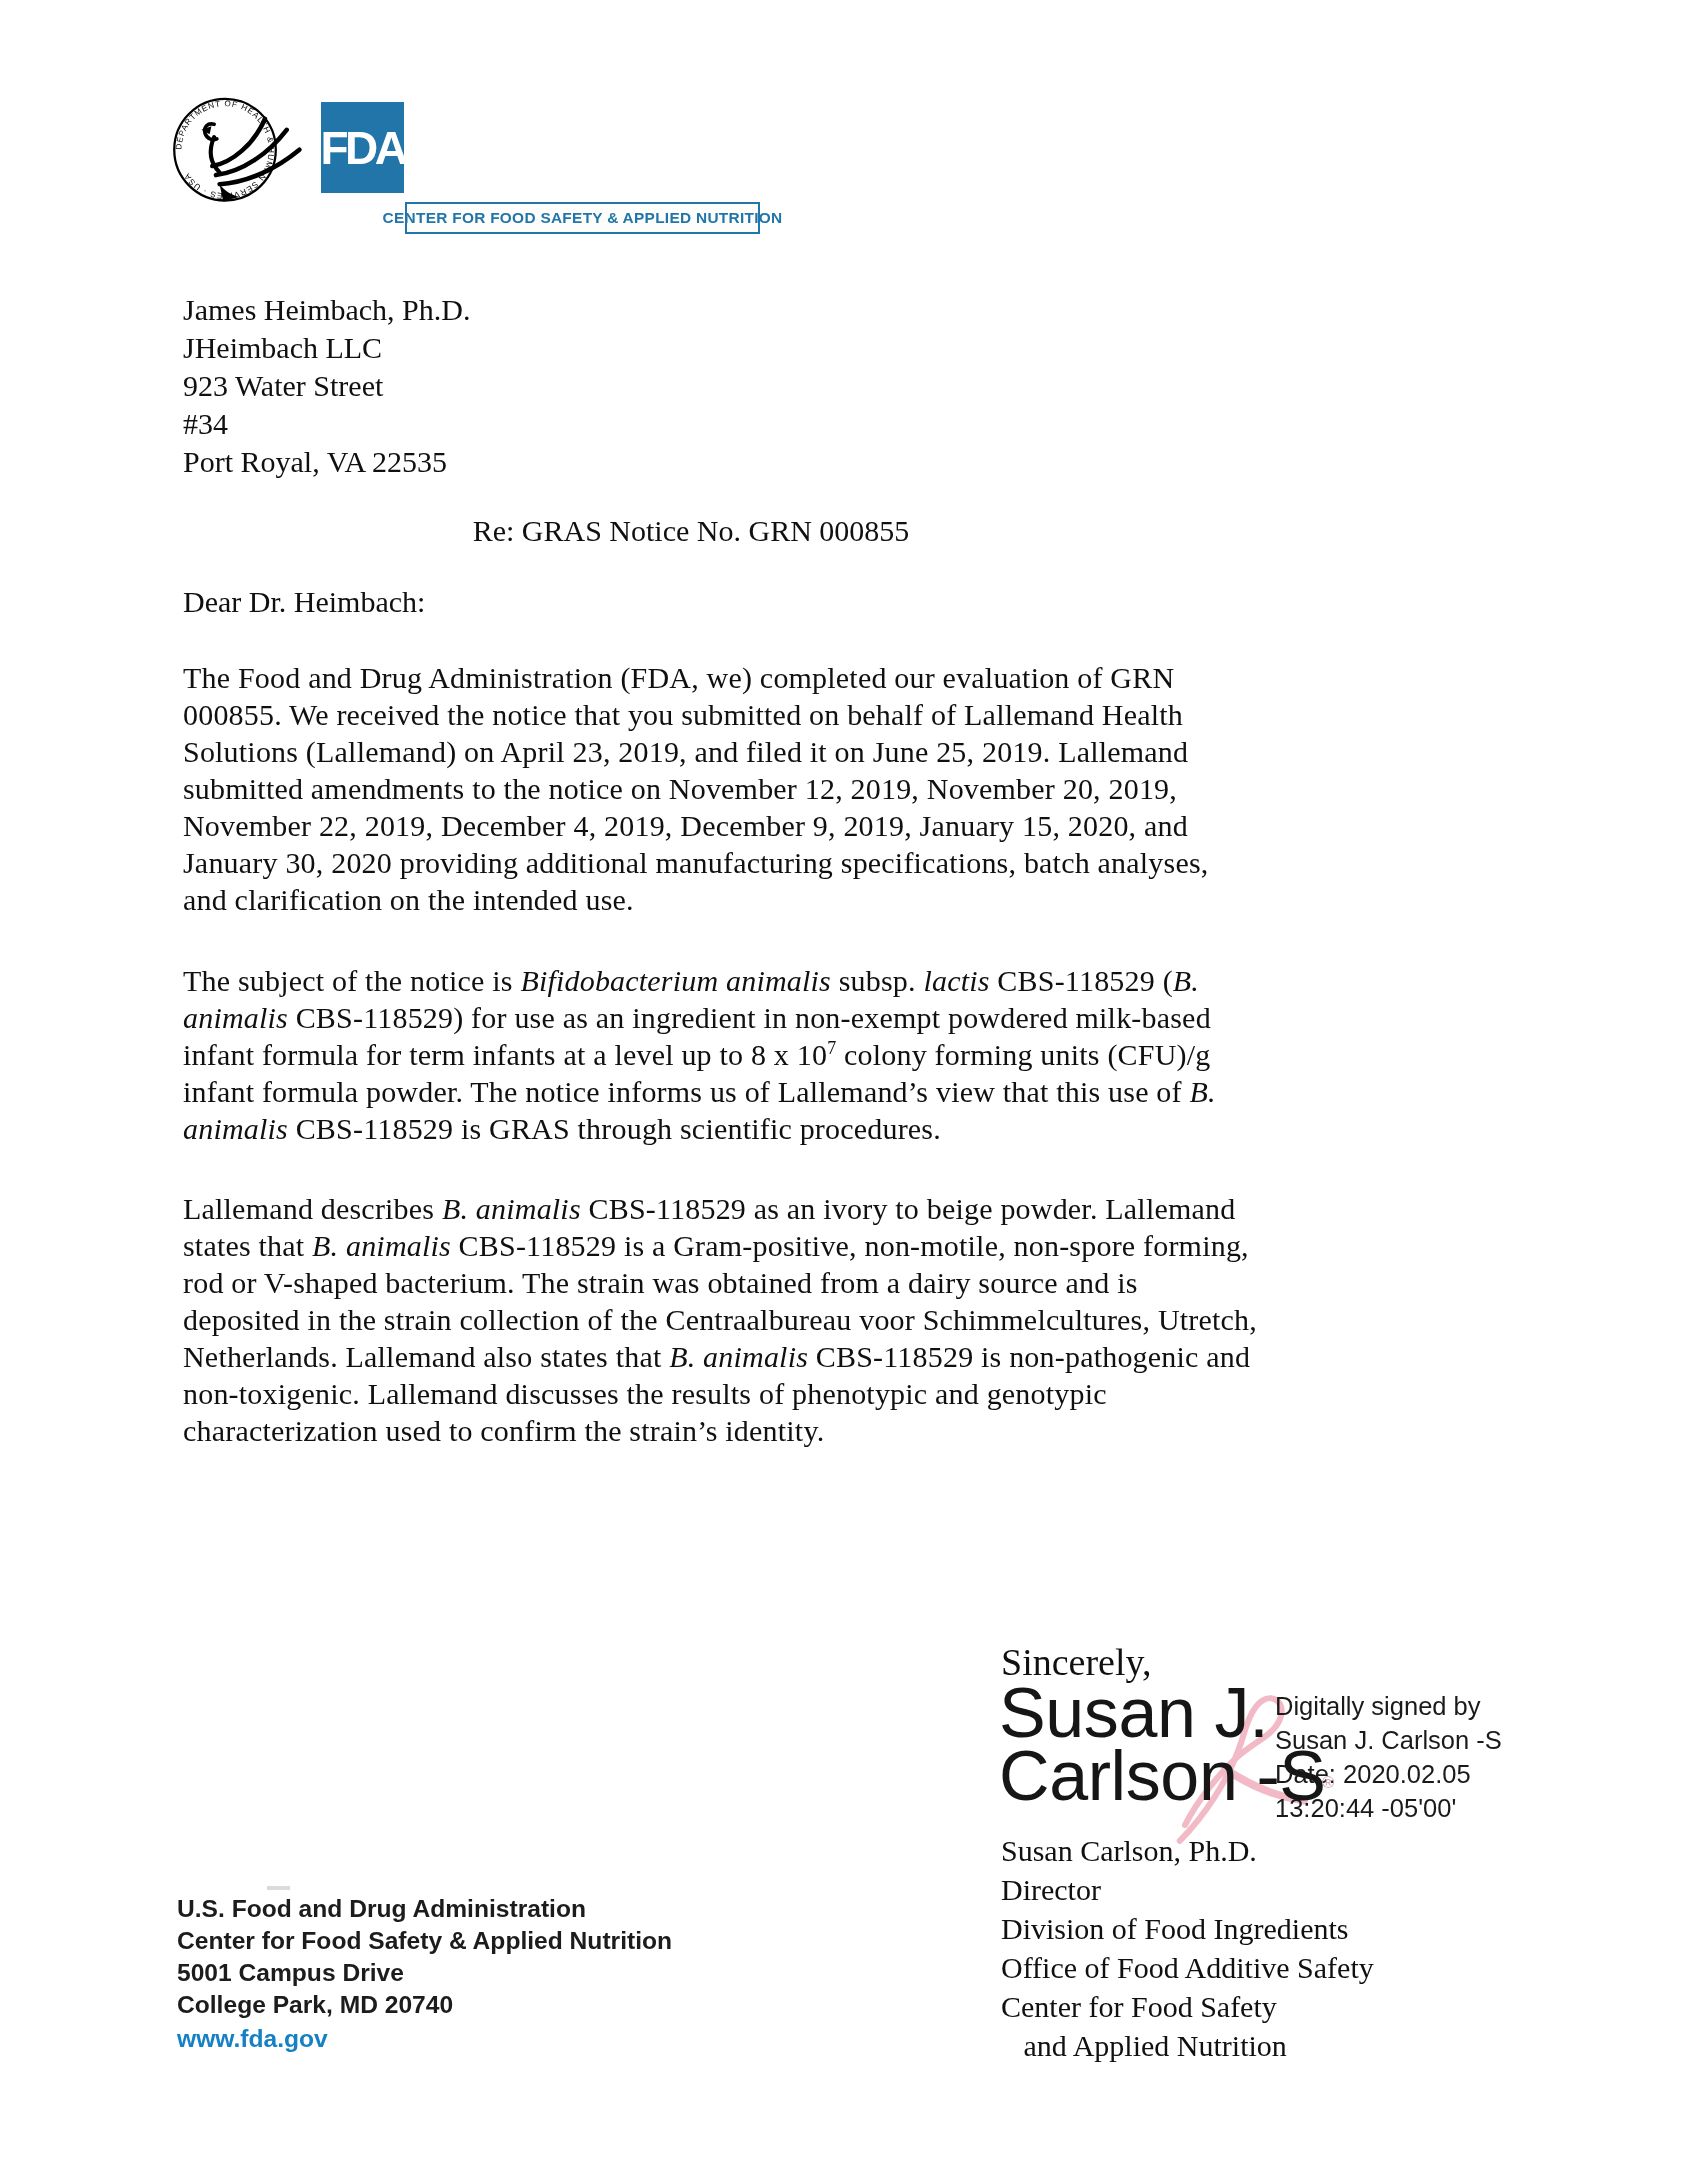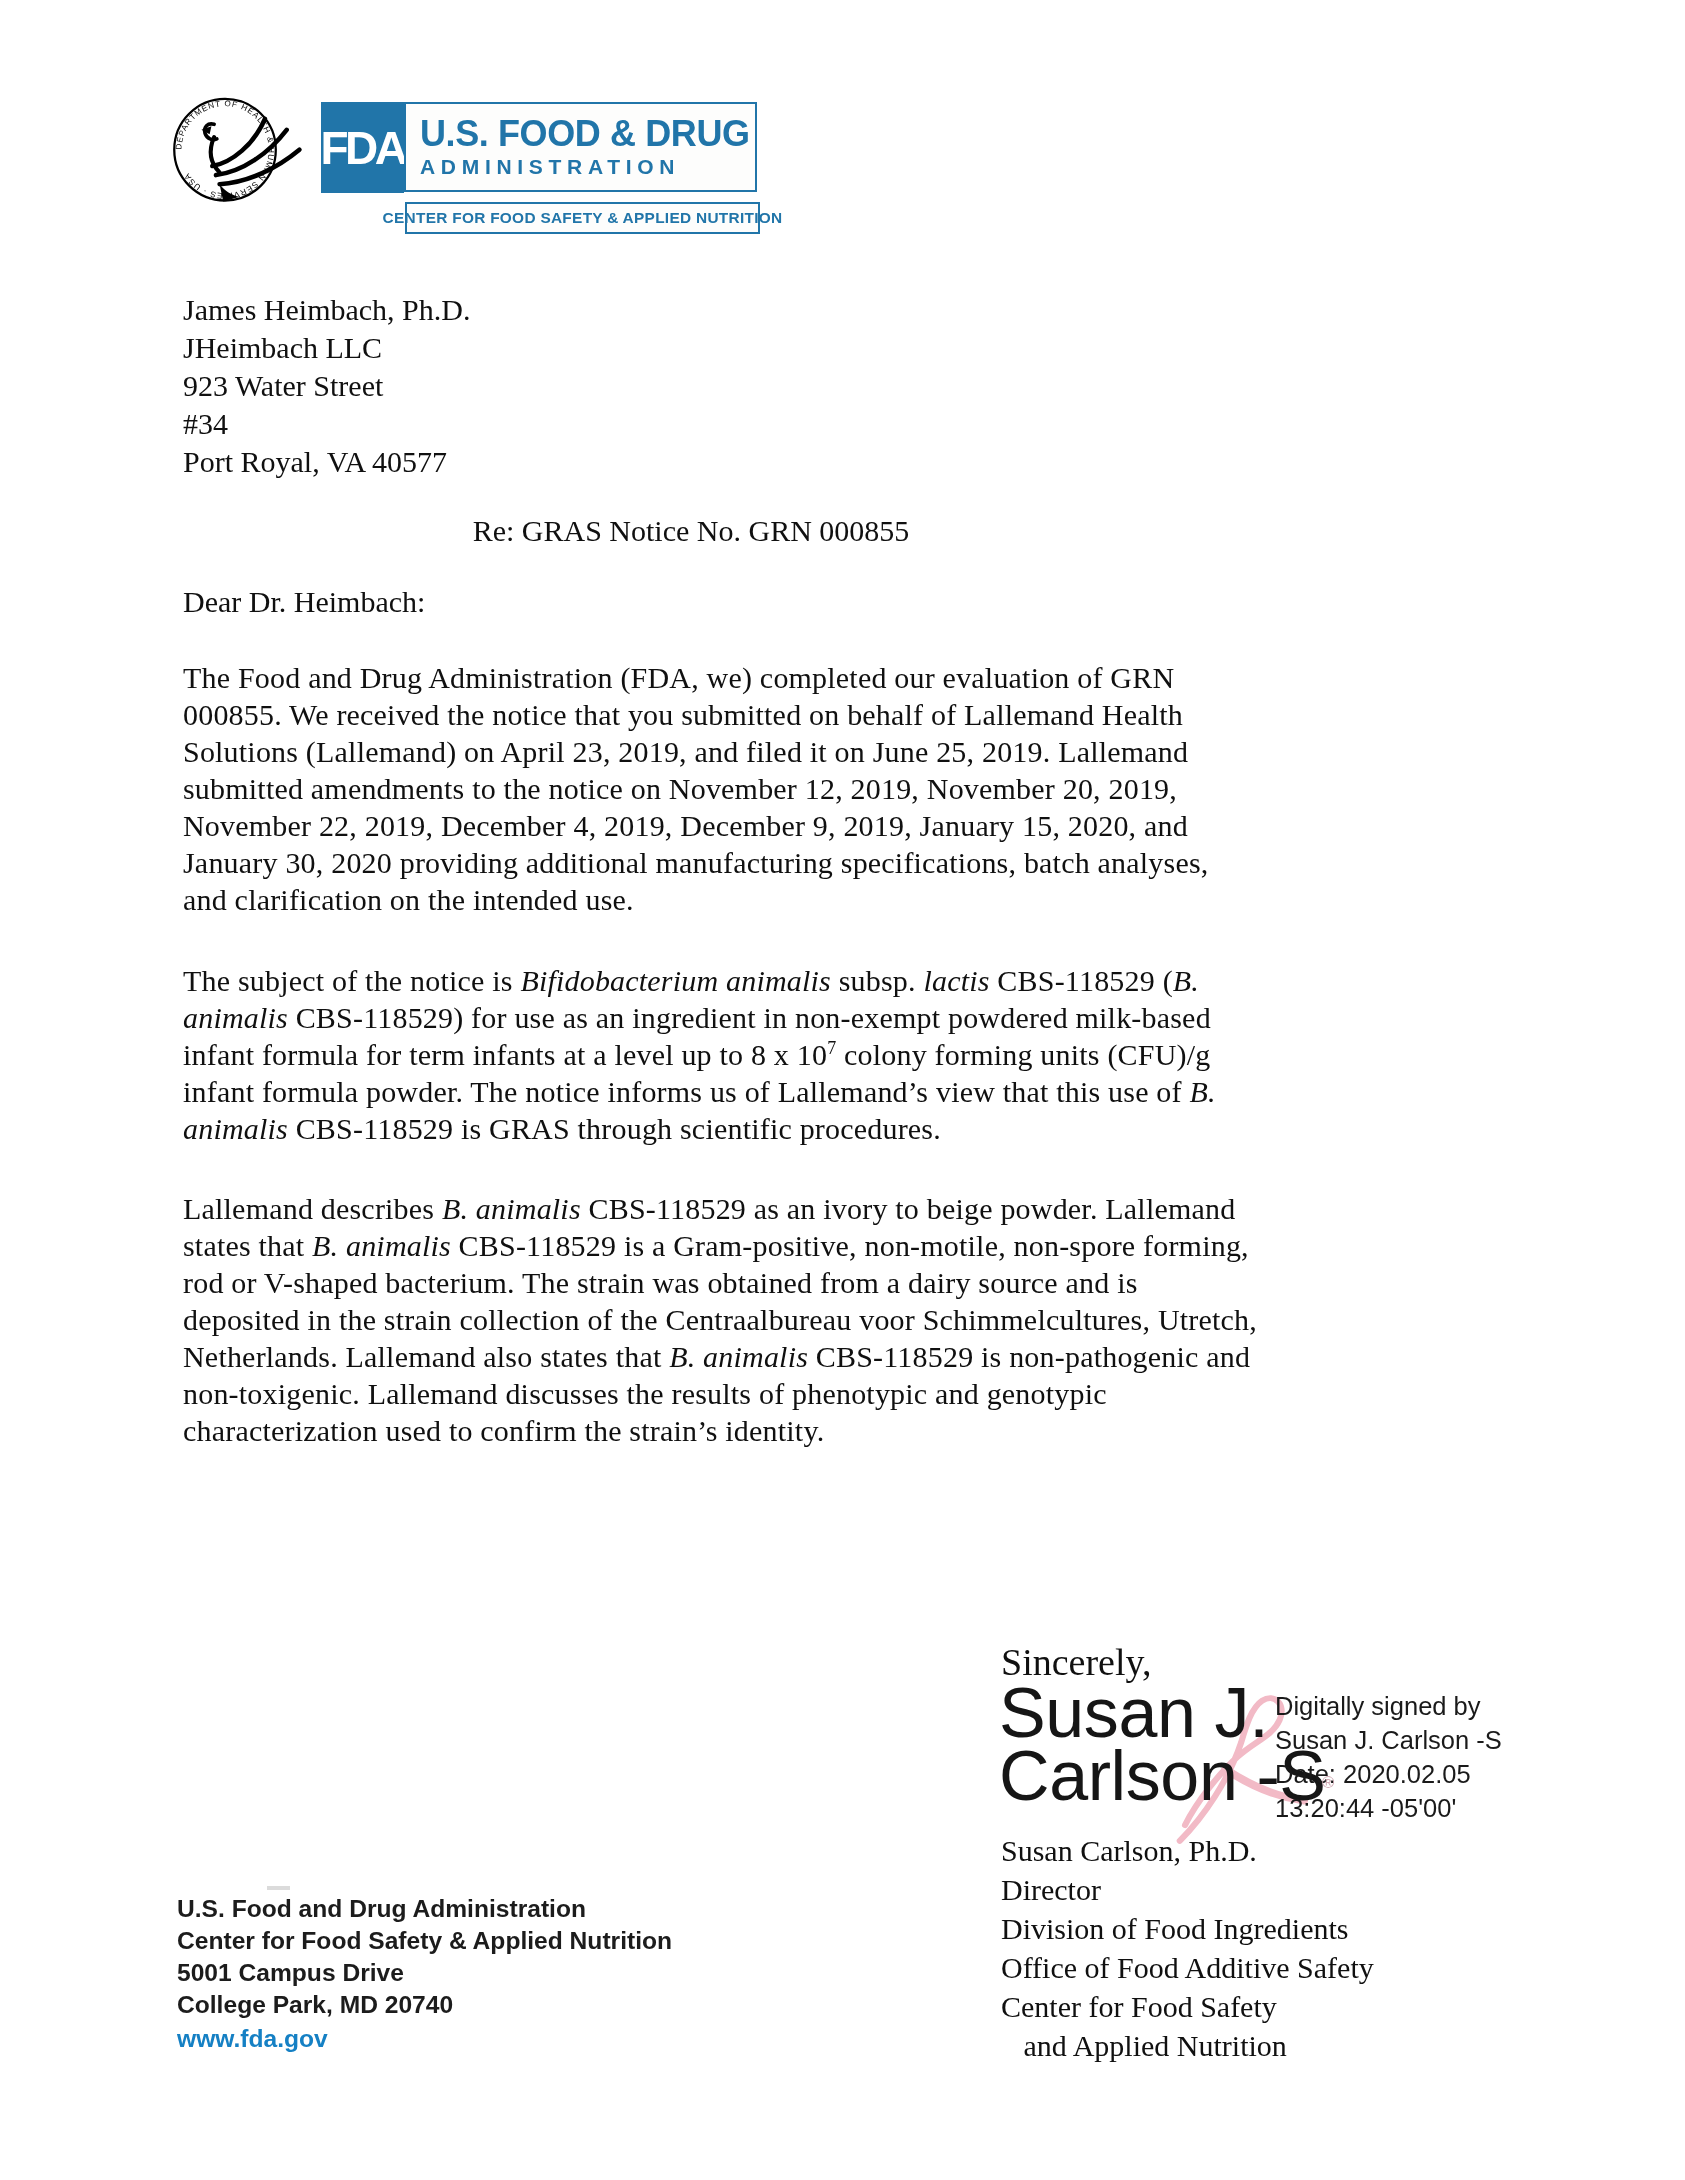--- a/index.html
+++ b/index.html
@@ -82,30 +82,26 @@
     <path d="M54,106 C84,102 112,82 132,56" stroke-width="5"></path>
     <path d="M58,116 C90,114 122,98 146,78" stroke-width="5"></path>
     <path d="M58,116 C64,124 72,128 80,130 L62,135 Z" fill="#000000" stroke="none"></path>
   </g>
 </svg>
 
 <div id="fda-lockup" class="abs">
   <div id="fda-abbr-box">
     <span>FDA</span>
   </div>
-  <div id="fda-name-box">
-    <div id="fda-name-line1">U.S. FOOD &amp; DRUG</div>
-    <div id="fda-name-line2">ADMINISTRATION</div>
-  </div>
 </div>
 <div id="fda-sub-box" class="abs">
   <span>CENTER FOR FOOD SAFETY &amp; APPLIED NUTRITION</span>
 </div>
 
-<div id="recipient" class="abs"><span>James Heimbach, Ph.D.</span><br><span>JHeimbach LLC</span><br><span>923 Water Street</span><br><span>#34</span><br><span>Port Royal, VA 40577</span></div>
+<div id="recipient" class="abs"><span>James Heimbach, Ph.D.</span><br><span>JHeimbach LLC</span><br><span>923 Water Street</span><br><span>#34</span><br><span>Port Royal, VA 22535</span></div>
 
 <div id="subject" class="abs">Re: GRAS Notice No. GRN 000855</div>
 
 <div id="salutation" class="abs">Dear Dr. Heimbach:</div>
 
 <div id="para1" class="abs serif-block"><span>The Food and Drug Administration (FDA, we) completed our evaluation of GRN</span><br><span>000855. We received the notice that you submitted on behalf of Lallemand Health</span><br><span>Solutions (Lallemand) on April 23, 2019, and filed it on June 25, 2019. Lallemand</span><br><span>submitted amendments to the notice on November 12, 2019, November 20, 2019,</span><br><span>November 22, 2019, December 4, 2019, December 9, 2019, January 15, 2020, and</span><br><span>January 30, 2020 providing additional manufacturing specifications, batch analyses,</span><br><span>and clarification on the intended use.</span></div>
 
 <div id="para2" class="abs serif-block"><span>The subject of the notice is </span><span style="font-style: italic;">Bifidobacterium animalis</span><span> subsp. </span><span style="font-style: italic;">lactis</span><span> CBS-118529 (</span><span style="font-style: italic;">B.</span><br><span style="font-style: italic;">animalis</span><span> CBS-118529) for use as an ingredient in non-exempt powdered milk-based</span><br><span>infant formula for term infants at a level up to 8 x 10</span><sup>7</sup><span> colony forming units (CFU)/g</span><br><span>infant formula powder. The notice informs us of Lallemand’s view that this use of </span><span style="font-style: italic;">B.</span><br><span style="font-style: italic;">animalis</span><span> CBS-118529 is GRAS through scientific procedures.</span></div>
 
 <div id="para3" class="abs serif-block"><span>Lallemand describes </span><span style="font-style: italic;">B. animalis</span><span> CBS-118529 as an ivory to beige powder. Lallemand</span><br><span>states that </span><span style="font-style: italic;">B. animalis</span><span> CBS-118529 is a Gram-positive, non-motile, non-spore forming,</span><br><span>rod or V-shaped bacterium. The strain was obtained from a dairy source and is</span><br><span>deposited in the strain collection of the Centraalbureau voor Schimmelcultures, Utretch,</span><br><span>Netherlands. Lallemand also states that </span><span style="font-style: italic;">B. animalis</span><span> CBS-118529 is non-pathogenic and</span><br><span>non-toxigenic. Lallemand discusses the results of phenotypic and genotypic</span><br><span>characterization used to confirm the strain’s identity.</span></div>

